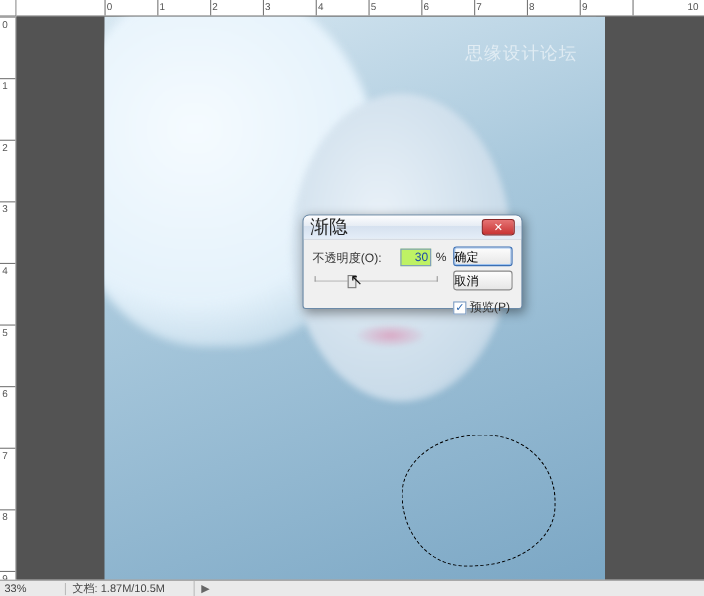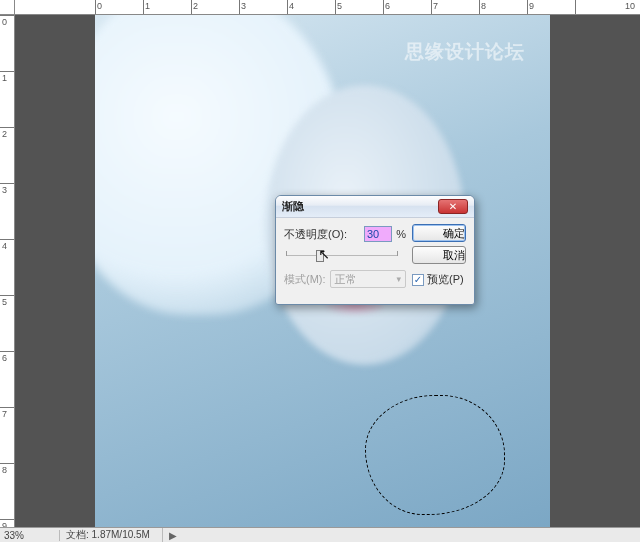--- a/index.html
+++ b/index.html
@@ -10,50 +10,50 @@
   .ruler-v { position: absolute; top: 15px; left: 0; bottom: 0; width: 15px; background: #fff; border-right: 1px solid #888; font-size: 9px; color: #555; }
   .ruler-v span { position: absolute; left: 2px; }
   .ruler-v .tick { position: absolute; left: 0; right: 0; height: 1px; background: #777; }
   .ruler-corner { position: absolute; top: 0; left: 0; width: 15px; height: 15px; background: #fff; border-right: 1px solid #888; border-bottom: 1px solid #888; }
   .canvas-area { position: absolute; top: 15px; left: 15px; right: 0; bottom: 15px; background: #535353; display: flex; justify-content: center; align-items: flex-start; overflow: hidden; }
   .image-placeholder { position: absolute; top: 0; left: 80px; width: 455px; height: 525px; background: linear-gradient(160deg, #d8e8f2 0%, #a8c8dc 40%, #7aa6c4 100%); overflow: hidden; }
   .image-placeholder .fur { position: absolute; top: -30px; left: -30px; width: 280px; height: 330px; background: radial-gradient(circle at 40% 40%, #f5fbff 0%, #e5f2fb 60%, transparent 100%); border-radius: 50% 60% 55% 50%; filter: blur(4px); }
   .image-placeholder .face { position: absolute; top: 70px; left: 170px; width: 200px; height: 280px; background: radial-gradient(ellipse at 40% 40%, #e9f1f8 0%, #c9dbe9 70%, transparent 100%); border-radius: 50%; filter: blur(3px); }
   .image-placeholder .lips { position: absolute; top: 280px; left: 230px; width: 60px; height: 20px; background: radial-gradient(ellipse, #d9a8c4 0%, transparent 80%); border-radius: 50%; filter: blur(2px); }
   .selection { position: absolute; top: 380px; left: 270px; width: 140px; height: 120px; border: 1.5px dashed #000; border-radius: 55% 50% 60% 45% / 50% 55% 50% 60%; background: transparent; }
-  .watermark-tl { position: absolute; top: 24px; right: 25px; color: rgba(255,255,255,0.55); font-size: 19px; font-weight: bold; letter-spacing: 1px; }
+  .watermark-tl { position: absolute; top: 24px; right: 25px; color: rgba(255,255,255,0.55); font-size: 16px; font-weight: normal; letter-spacing: 1px; }
   .watermark-br { position: absolute; bottom: 85px; right: 40px; color: rgba(255,255,255,0.45); font-size: 12px; letter-spacing: 2px; }
   .plugin-badge { position: absolute; top: 0; right: 0; width: 98px; height: 16px; background: #111; color: #ccc; font-size: 8px; line-height: 8px; padding: 1px 3px; }
   .plugin-badge .l2 { color: #888; font-size: 7px; }
   .status-bar { position: absolute; bottom: 0; left: 0; right: 0; height: 15px; background: #eaeaea; border-top: 1px solid #999; display: flex; align-items: center; font-size: 10px; color: #444; }
   .status-zoom { width: 60px; padding-left: 4px; border-right: 1px solid #bbb; }
-  .status-doc { padding-left: 6px; border-right: 1px solid #bbb; padding-right: 12px; }
+  .status-doc { padding-left: 6px; border-right: 1px solid #bbb; padding-right: 26px; }
   .status-arrow { padding-left: 6px; color: #666; }
   
   .dialog { position: absolute; top: 195px; left: 275px; width: 200px; background: #f0f0f0; border: 1px solid #6b8aa8; border-radius: 6px 6px 3px 3px; box-shadow: 2px 3px 10px rgba(0,0,0,0.4); font-size: 11px; }
   .dialog-title { height: 22px; background: linear-gradient(#fdfdfe, #e6ecf4 45%, #d6e1ef 46%, #e4edf8); border-radius: 5px 5px 0 0; display: flex; align-items: center; padding: 0 6px; color: #222; border-bottom: 1px solid #c6cedb; }
-  .dialog-title-text { flex: 1; font-size: 11px; font-weight: bold; }
+  .dialog-title-text { flex: 1; font-size: 17px; }
   .dialog-close { width: 30px; height: 15px; background: linear-gradient(#e57373,#c93434); border: 1px solid #8a2424; border-radius: 3px; color: #fff; display: flex; align-items: center; justify-content: center; font-size: 10px; cursor: pointer; }
   .dialog-body { padding: 8px 8px 10px 8px; position: relative; }
   .row { display: flex; align-items: center; margin-bottom: 6px; gap: 4px; }
   .lbl { color: #333; }
   .lbl.disabled { color: #a0a0a0; }
-  .num-input { width: 28px; height: 16px; border: 1px solid #7a9ac0; background: #f0abfc; color: #1a4aa8; text-align: right; padding-right: 12px; font-size: 11px; }
+  .num-input { width: 28px; height: 16px; border: 1px solid #7a9ac0; background: #bef264; color: #1a4aa8; text-align: right; padding-right: 2px; font-size: 11px; }
   .pct { color: #333; }
   .slider-track { position: relative; height: 16px; width: 112px; margin-left: 2px; }
   .slider-line { position: absolute; top: 7px; left: 0; right: 0; height: 1px; background: #b9b9b9; }
   .slider-tick { position: absolute; top: 3px; width: 1px; height: 5px; background: #999; }
   .slider-thumb { position: absolute; top: 2px; width: 8px; height: 12px; background: #eaeaea; border: 1px solid #7a7a7a; transform: translateX(-50%); }
   .slider-cursor { position: absolute; top: -2px; font-size: 14px; color: #111; transform: translateX(-50%); }
   .select-dis { flex: 1; height: 18px; border: 1px solid #c9c9c9; background: #efefef; color: #a0a0a0; padding-left: 4px; display: flex; align-items: center; border-radius: 2px; position: relative; }
   .select-dis::after { content: "▾"; position: absolute; right: 4px; color: #aaa; font-size: 9px; }
   .check { display: flex; align-items: center; gap: 3px; color: #333; }
   .checkbox { width: 12px; height: 12px; border: 1px solid #7a9ac0; background: #fff; display: inline-flex; align-items: center; justify-content: center; font-size: 10px; color: #2a66b0; }
   .btn-col { position: absolute; top: 6px; right: 8px; display: flex; flex-direction: column; gap: 4px; }
-  .btn { width: 54px; height: 18px; border: 1px solid #8a8a8a; border-radius: 3px; background: linear-gradient(#fdfdfd,#e6e6e6); font-size: 11px; display: flex; align-items: center; justify-content: flex-end; cursor: pointer; }
+  .btn { width: 54px; height: 18px; border: 1px solid #8a8a8a; border-radius: 3px; background: linear-gradient(#fdfdfd,#e6e6e6); font-size: 11px; display: flex; align-items: center; justify-content: flex-start; cursor: pointer; }
   .btn.default { border: 1px solid #3b6fb4; box-shadow: 0 0 0 1px #9dc2ef inset; }
   .body-left { width: 122px; }
 </style>
 </head>
 <body>
 
 <div class="plugin-badge">
   <div>nik Sharpener Pro</div>
   <div class="l2">2.0  Selective</div>
 </div>
@@ -133,26 +133,20 @@
       </div>
       <div class="row">
         <div class="slider-track">
           <div class="slider-line"></div>
           <div class="slider-tick" style="left:0"></div>
           <div class="slider-tick" style="right:0"></div>
           <div class="slider-thumb" style="left:30%"></div>
           <div class="slider-cursor" style="left:34%">↖</div>
         </div>
       </div>
-      <div class="row">
-        <span class="lbl disabled">模式(M):</span>
-        <div class="select-dis">
-          <span>正常</span>
-        </div>
-      </div>
     </div>
     <div class="btn-col">
       <div class="btn default">
           <span>确定</span>
         </div>
       <div class="btn">
           <span>取消</span>
         </div>
       <div class="check" style="margin-top:4px">
         <span class="checkbox">✓</span>

